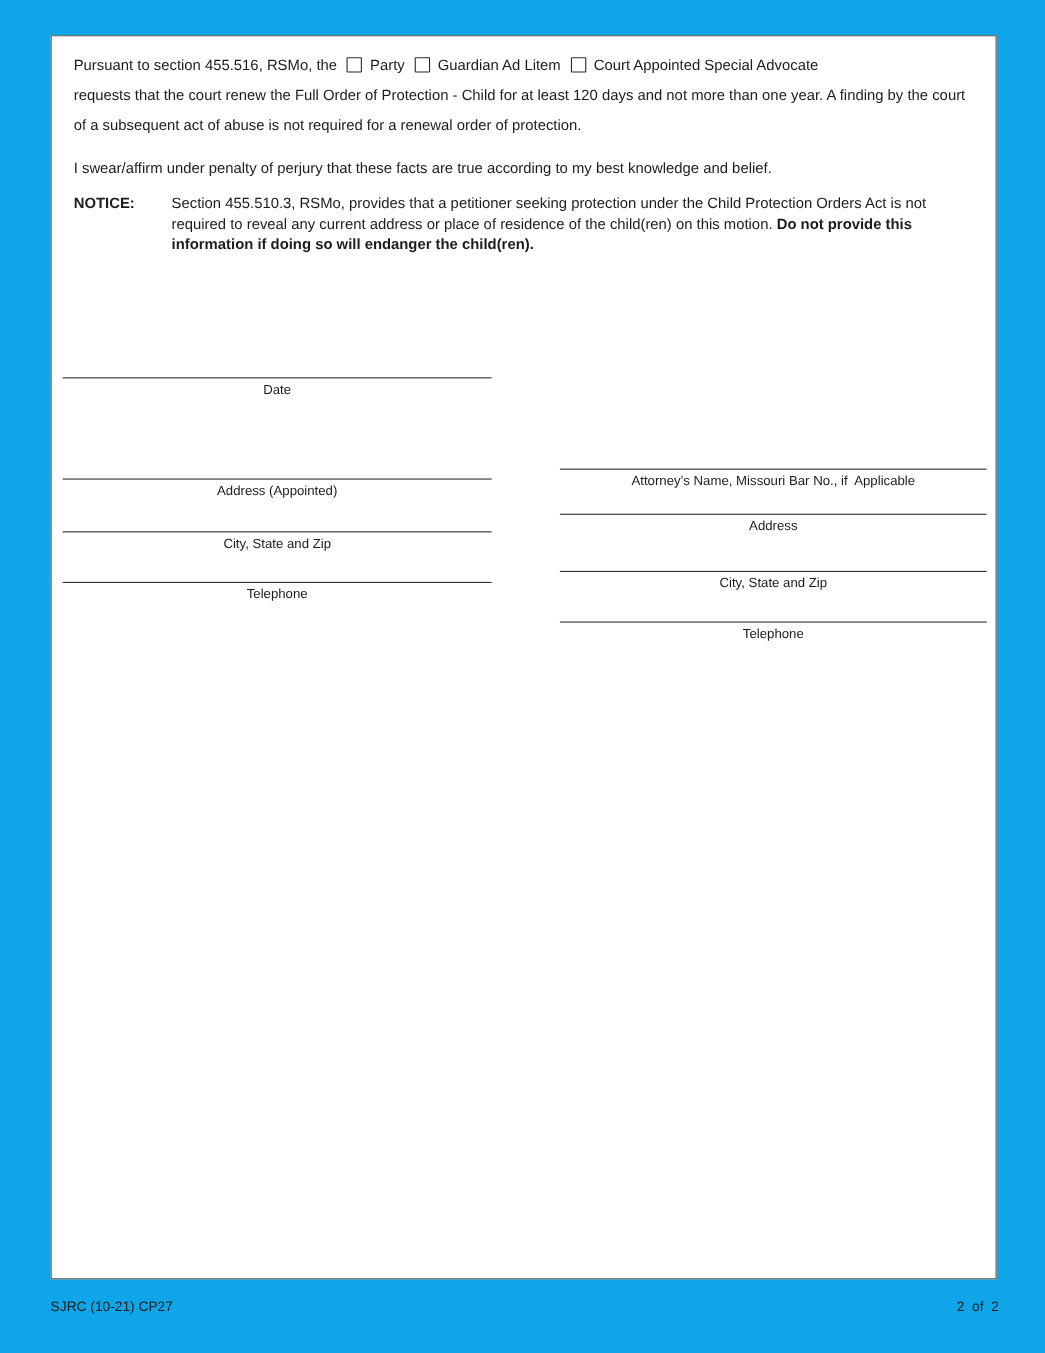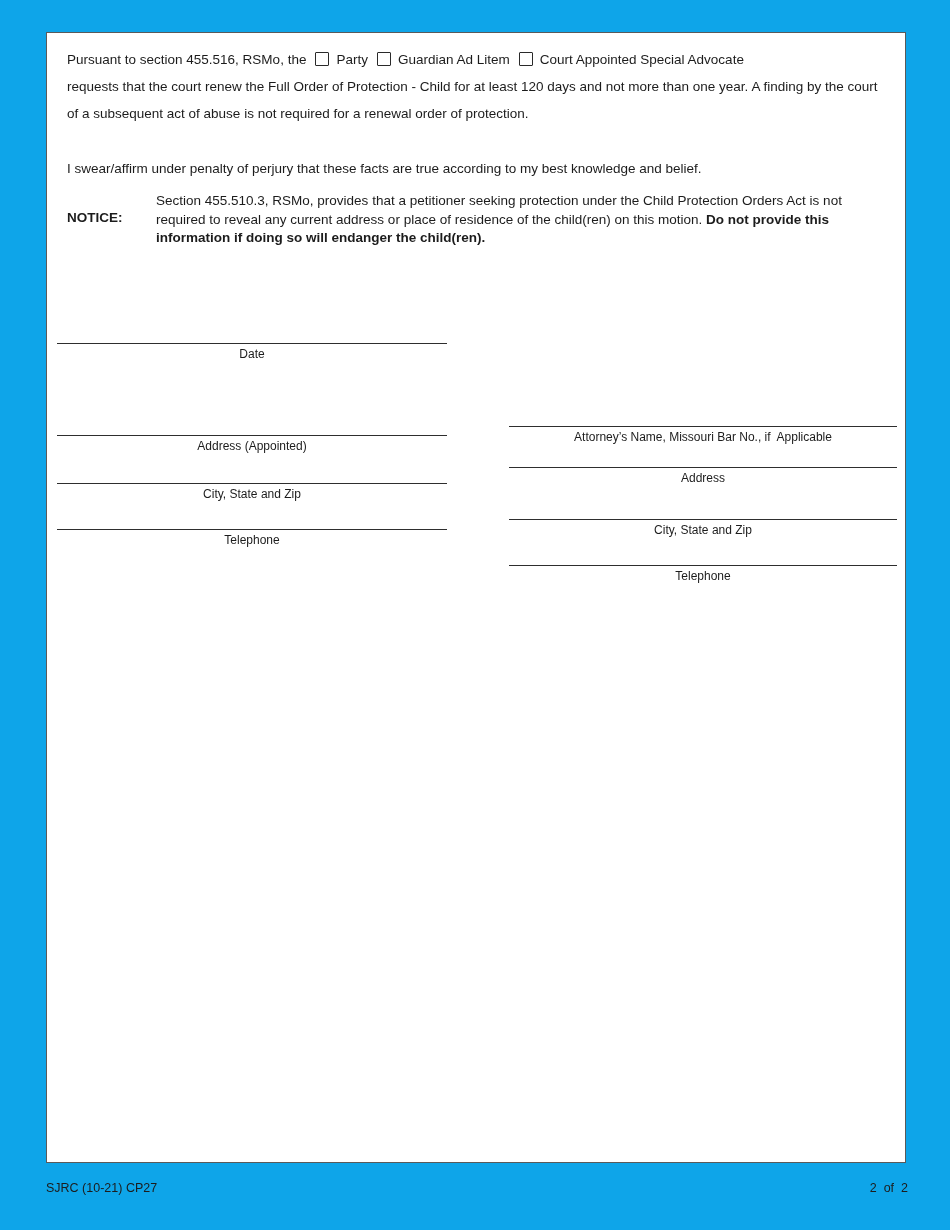--- a/index.html
+++ b/index.html
@@ -35,33 +35,32 @@
   .checkbox {
     display: inline-block;
     width: 14px;
     height: 14px;
     border: 1.6px solid #2a2a2a;
     border-radius: 1px;
     background: #ffffff;
     vertical-align: -2px;
     margin-right: 7px;
   }
-  .swear { margin-top: 28px; }
+  .swear { margin-top: 12px; }
   .notice {
     margin-top: 10px;
     display: flex;
     align-items: flex-start;
   }
   .notice-label {
     font-weight: bold;
     font-size: 13.5px;
     line-height: 18.5px;
     width: 89px;
     flex: 0 0 89px;
-    margin-top: 17px;
   }
   .notice-text {
     font-size: 13.5px;
     line-height: 18.5px;
     width: 700px;
   }
   .notice-text .bold { font-weight: bold; }
 
   
   .sig-row { position: absolute; }

